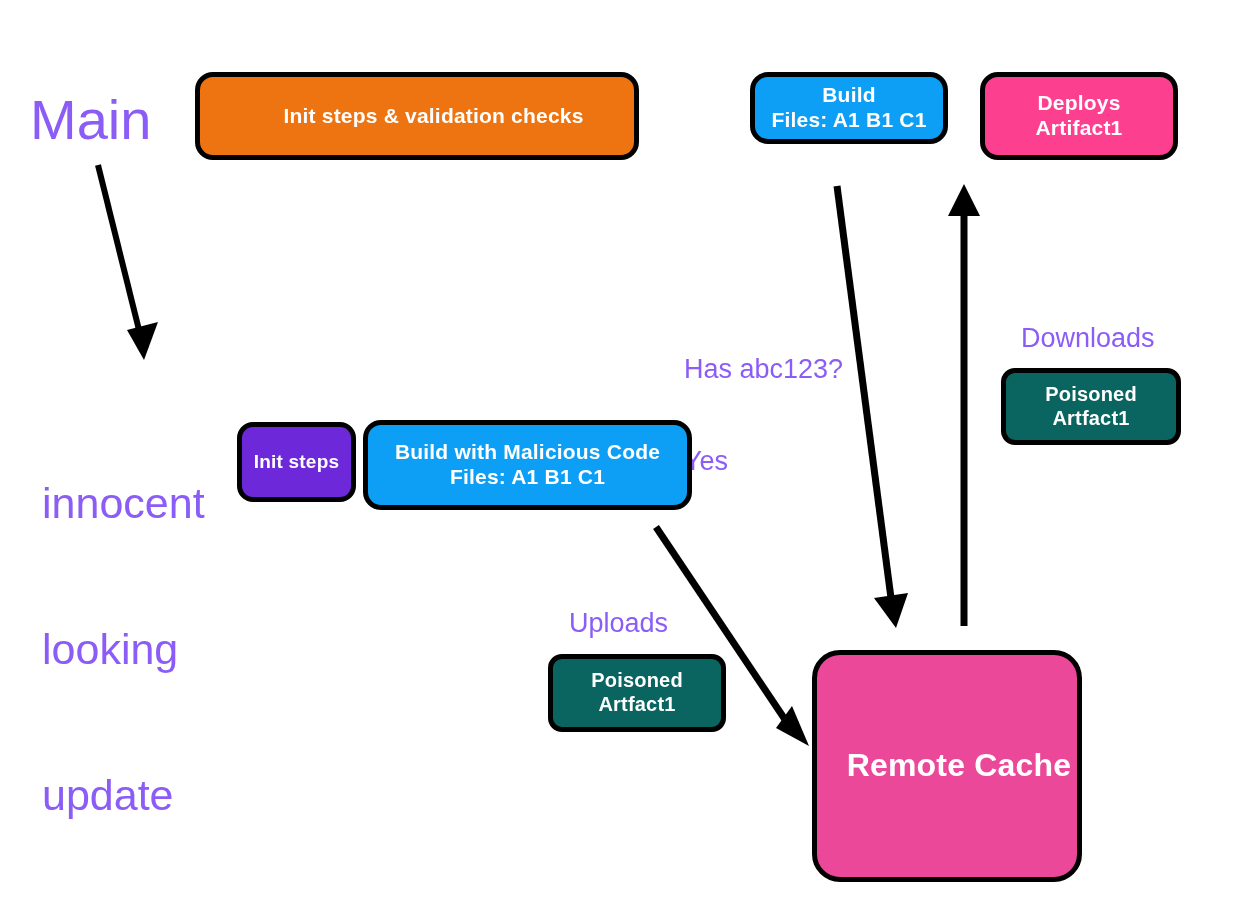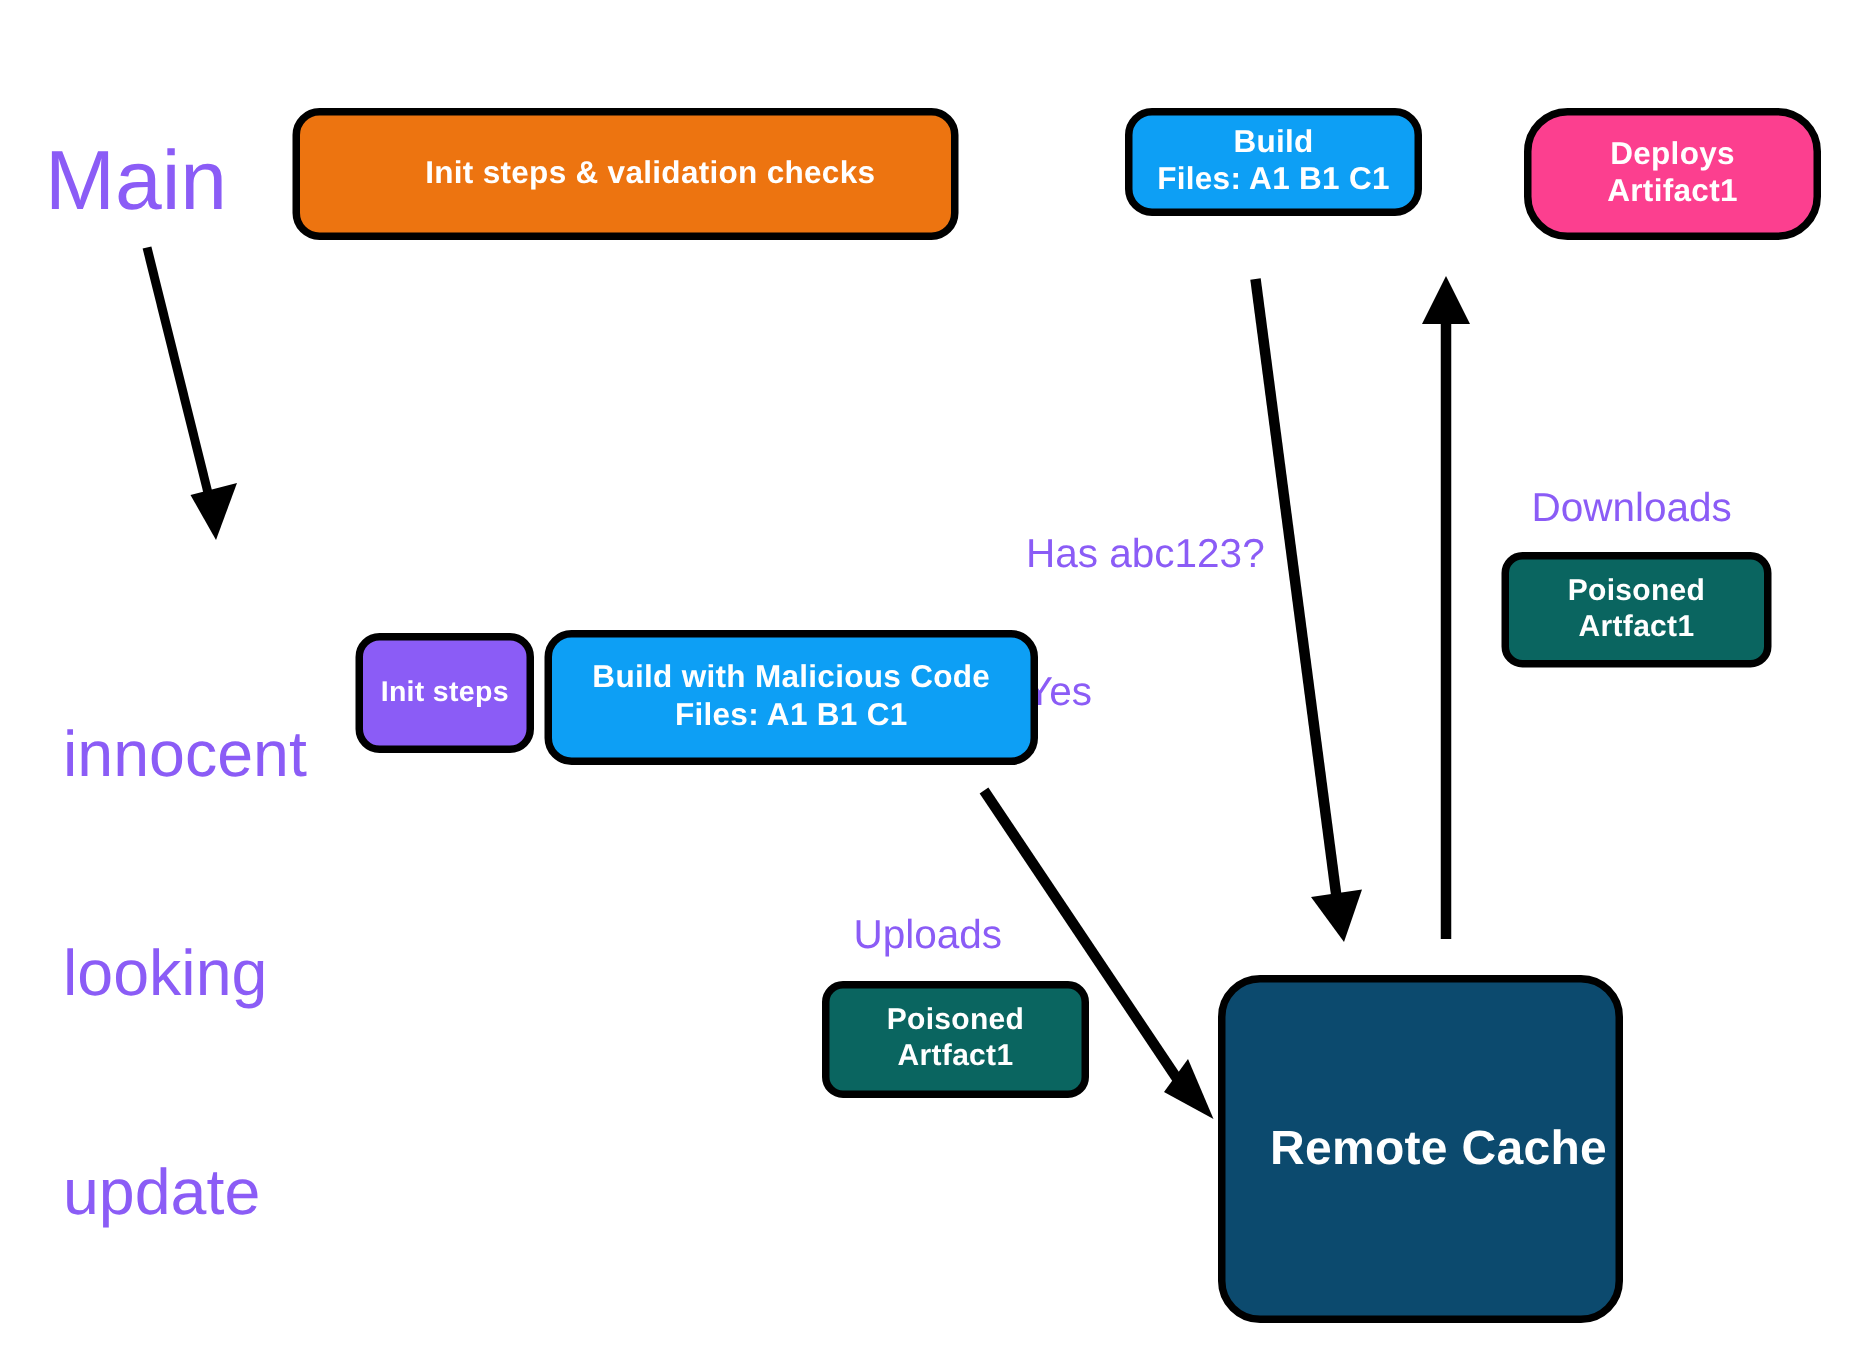--- a/index.html
+++ b/index.html
@@ -46,28 +46,27 @@
   #node-build-main {
     left: 750px; top: 72px; width: 198px; height: 72px;
     background: #0D9FF5;
     font-size: 21px;
     border-radius: 18px;
   }
   #node-deploys {
     left: 980px; top: 72px; width: 198px; height: 88px;
     background: #FC3F8F;
     font-size: 21px;
-    border-radius: 29px;
-    margin-left: 36px;
+    border-radius: 18px;
   }
 
   
   #node-init-steps {
     left: 237px; top: 422px; width: 119px; height: 80px;
-    background: #8b5cf6;
+    background: #6d28d9;
     font-size: 19px;
     border-radius: 16px;
   }
   #node-build-malicious {
     left: 363px; top: 420px; width: 329px; height: 90px;
     background: #0D9FF5;
     font-size: 21px;
     border-radius: 18px;
   }
 
@@ -81,21 +80,21 @@
   #node-artifact-upload {
     left: 548px; top: 654px; width: 178px; height: 78px;
     background: #0A6560;
     font-size: 20px;
     border-radius: 14px;
   }
 
   
   #node-remote-cache {
     left: 812px; top: 650px; width: 270px; height: 232px;
-    background: #0c4a6e;
+    background: #ec4899;
     font-size: 32px;
     font-weight: bold;
     border-radius: 28px;
     padding-left: 24px;
   }
 
   
   .plain-label {
     position: absolute;
     color: #8b5cf6;

